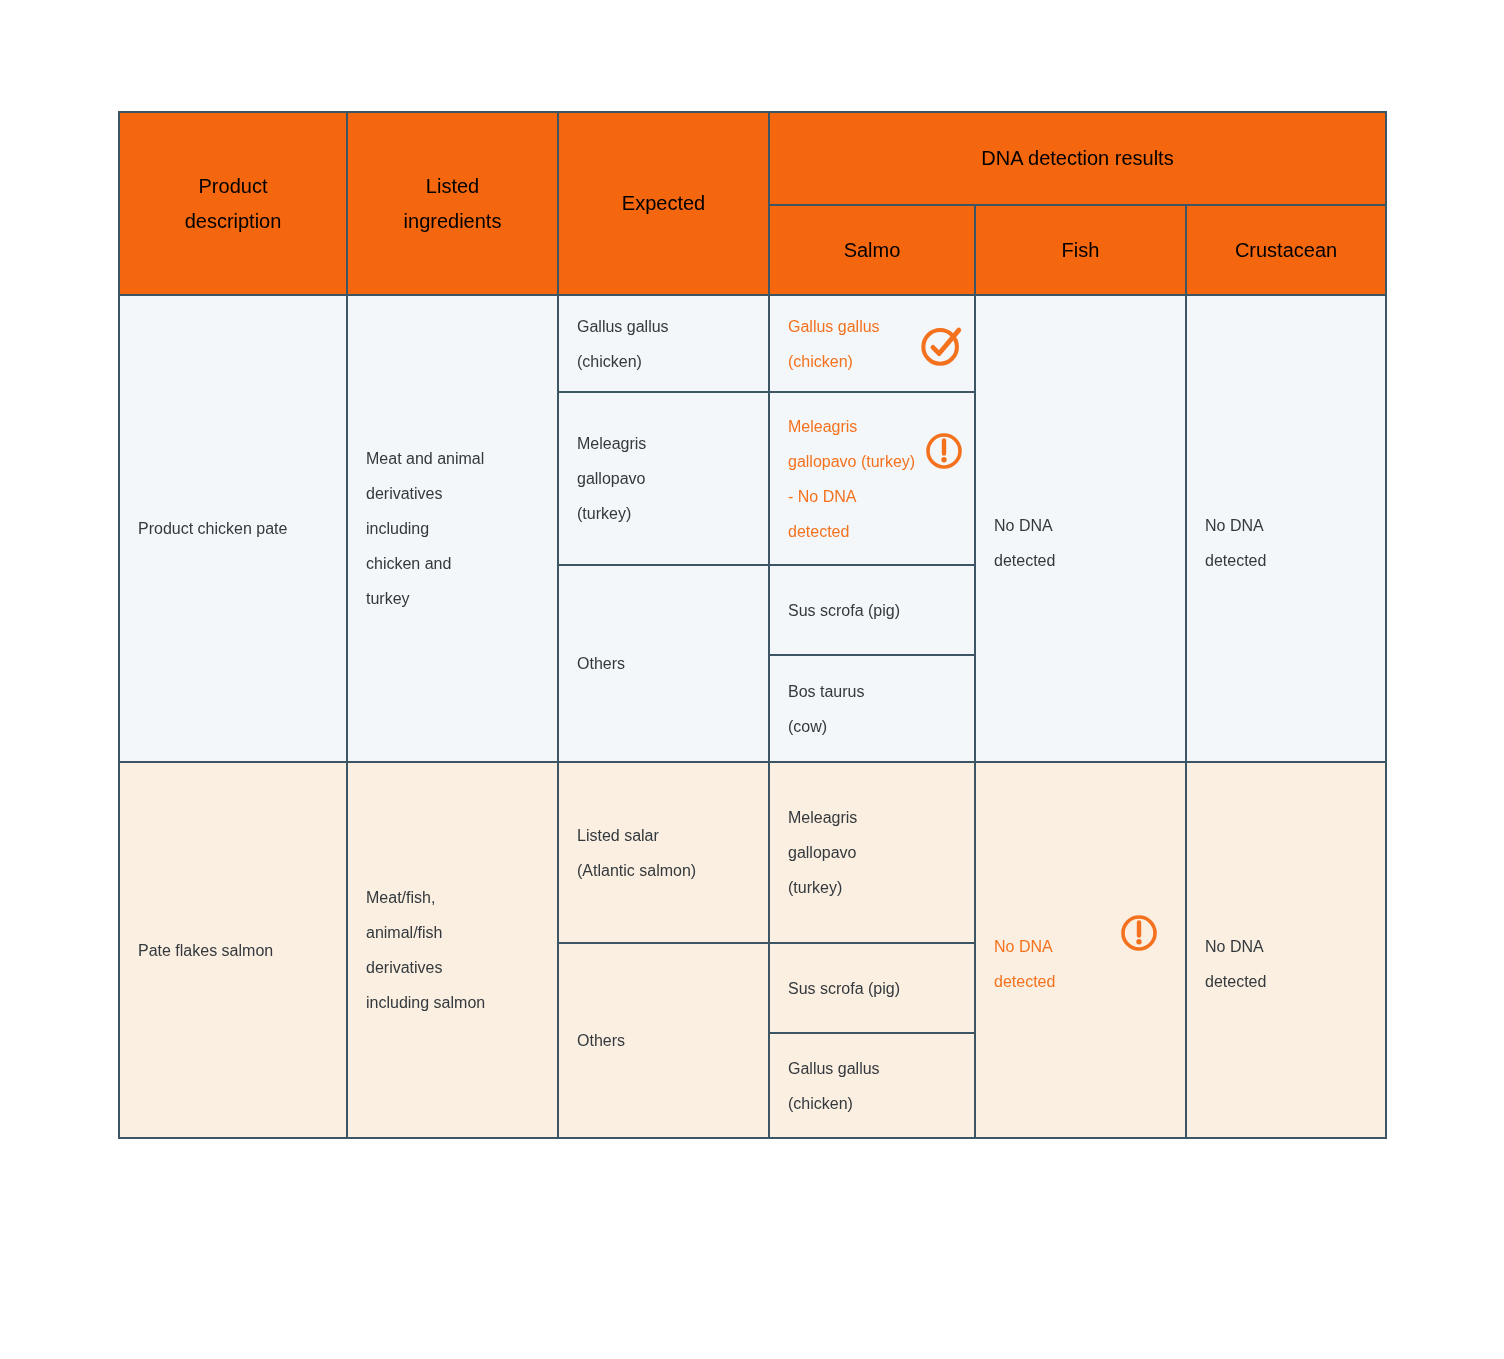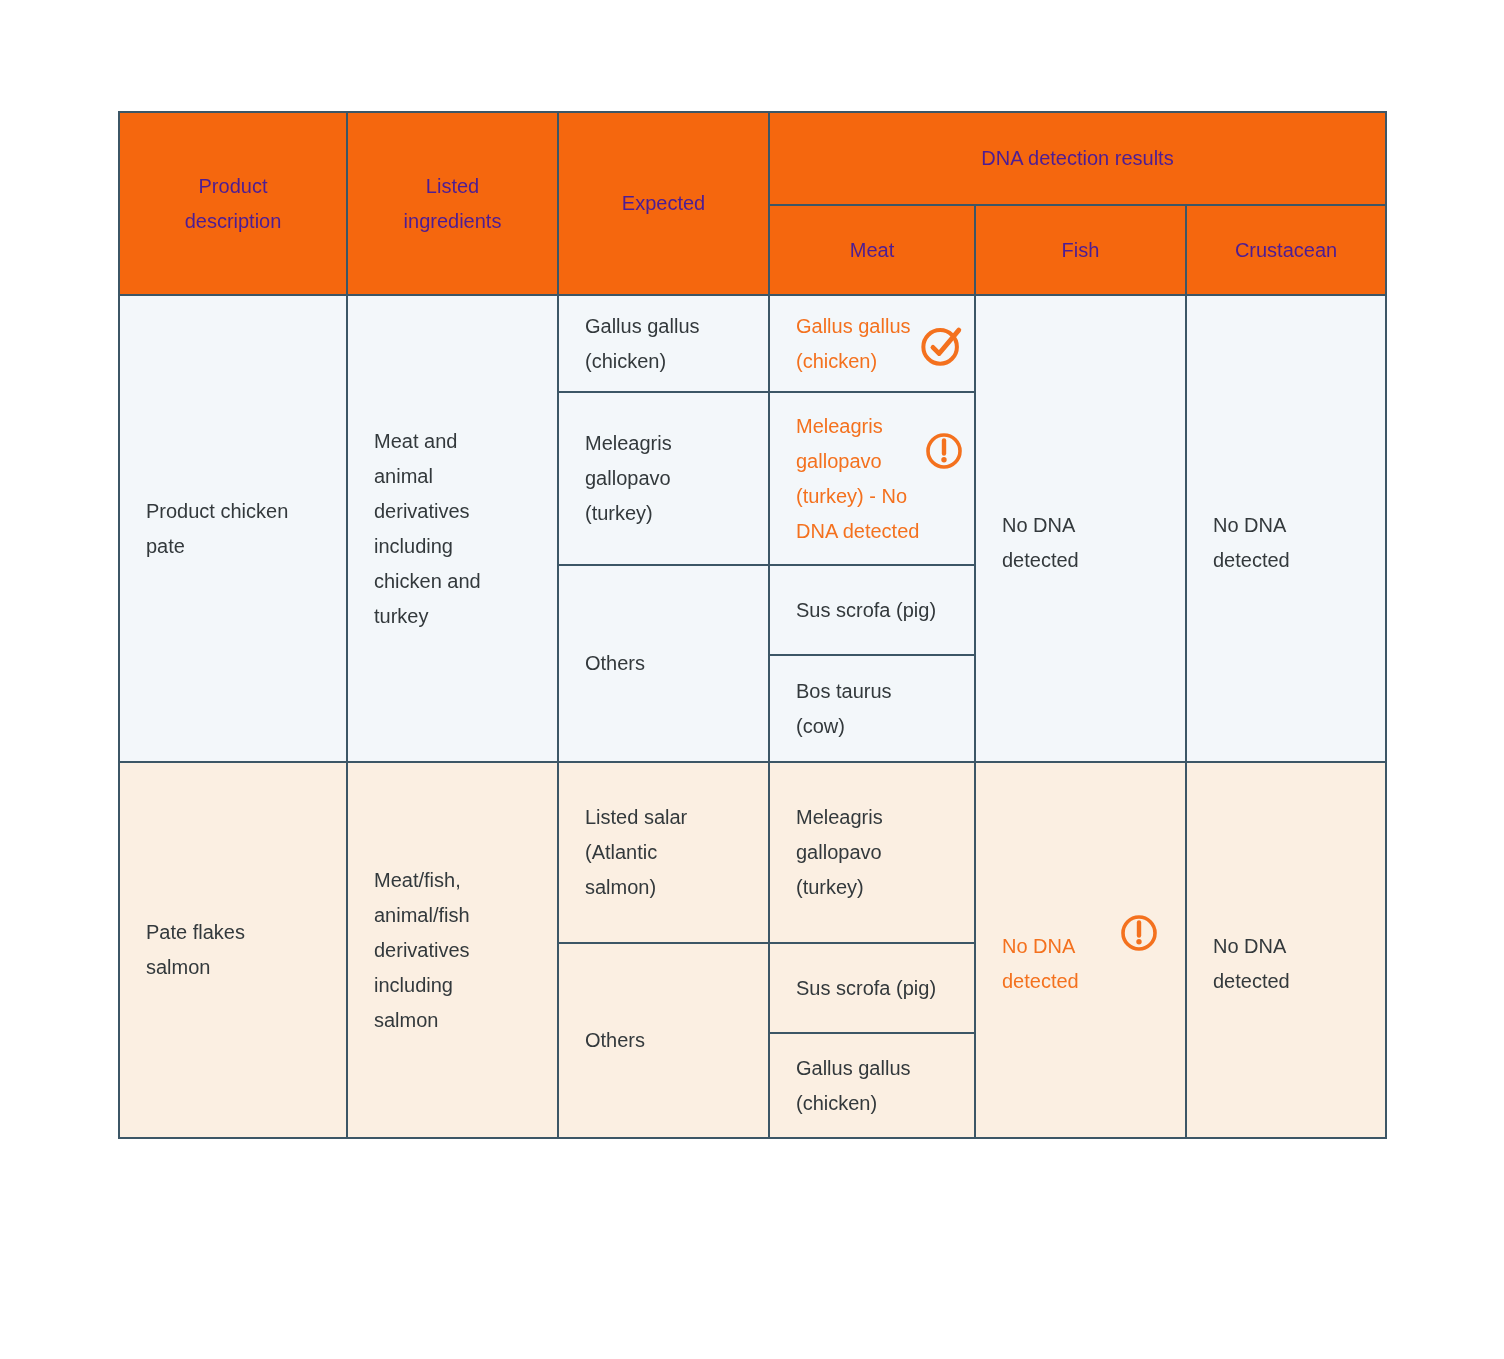--- a/index.html
+++ b/index.html
@@ -14,26 +14,26 @@
     box-sizing:border-box;border:2px solid #3C5666;background:#ffffff;
     height:102px;display:flex;align-items:center;padding:0 16px;
     font-size:20px;line-height:36px;
   }
   .note span{display:inline-block;max-width:1045px;}
 
   
   table{border-collapse:collapse;width:1267px;margin-top:-2px;table-layout:fixed;}
   th,td{border:2px solid #3C5666;box-sizing:border-box;}
   th{
-    background:#F5670E;color:#4c1d95;font-weight:400;font-size:20px;
+    background:#F5670E;color:#000000;font-weight:400;font-size:20px;
     text-align:center;vertical-align:middle;line-height:35px;padding:0 6px;
   }
   td{
-    font-size:20px;line-height:35px;vertical-align:middle;
-    padding:10px 26px;background:#fff;position:relative;
+    font-size:16px;line-height:35px;vertical-align:middle;
+    padding:10px 18px;background:#fff;position:relative;
   }
   .g1 td{background:#F3F7FA;}
   .g2 td{background:#FBEFE2;}
   .accent{color:#F4711E;}
 
   
   tr.hr1{height:93px;}
   tr.hr2{height:90px;}
   tr.rA{height:97px;}
   tr.rB{height:173px;}
@@ -87,21 +87,21 @@
       <th rowspan="2">
         <span>Expected</span>
       </th>
       <th colspan="3">
         <span>DNA detection results</span>
       </th>
     </tr>
 
     <tr class="hr2">
       <th>
-        <span>Meat</span>
+        <span>Salmo</span>
       </th>
       <th>
         <span>Fish</span>
       </th>
       <th>
         <span>Crustacean</span>
       </th>
     </tr>
 
     <tr class="g1 rA">

